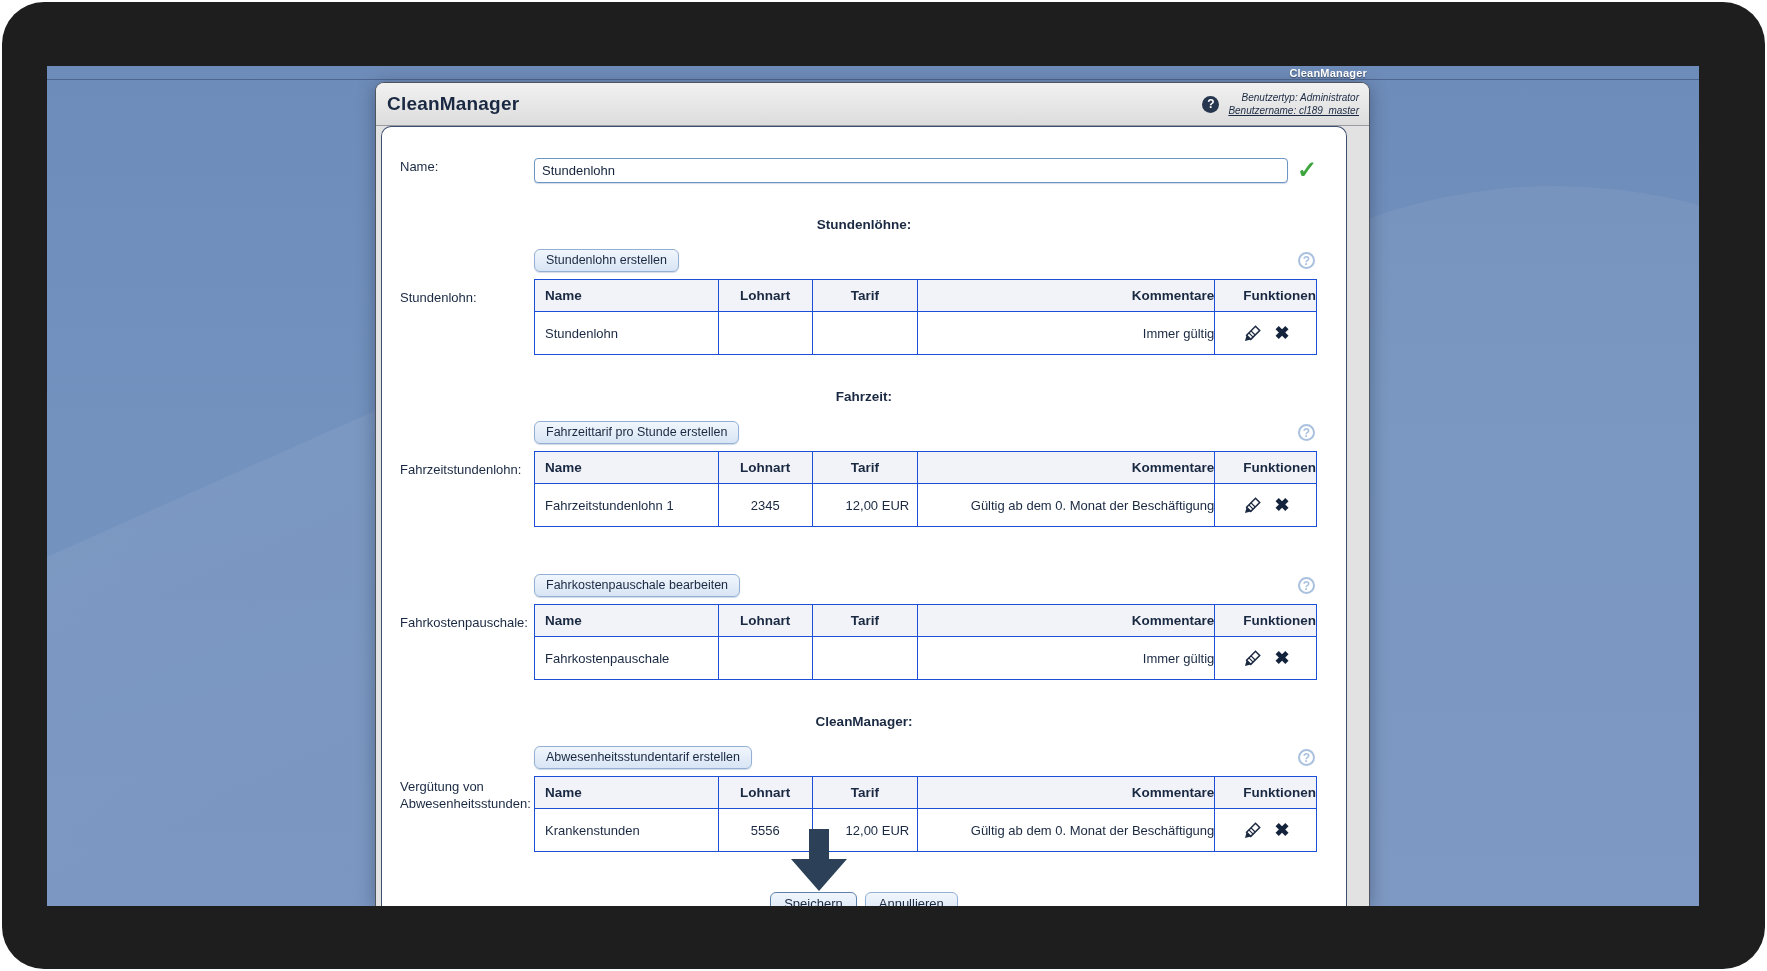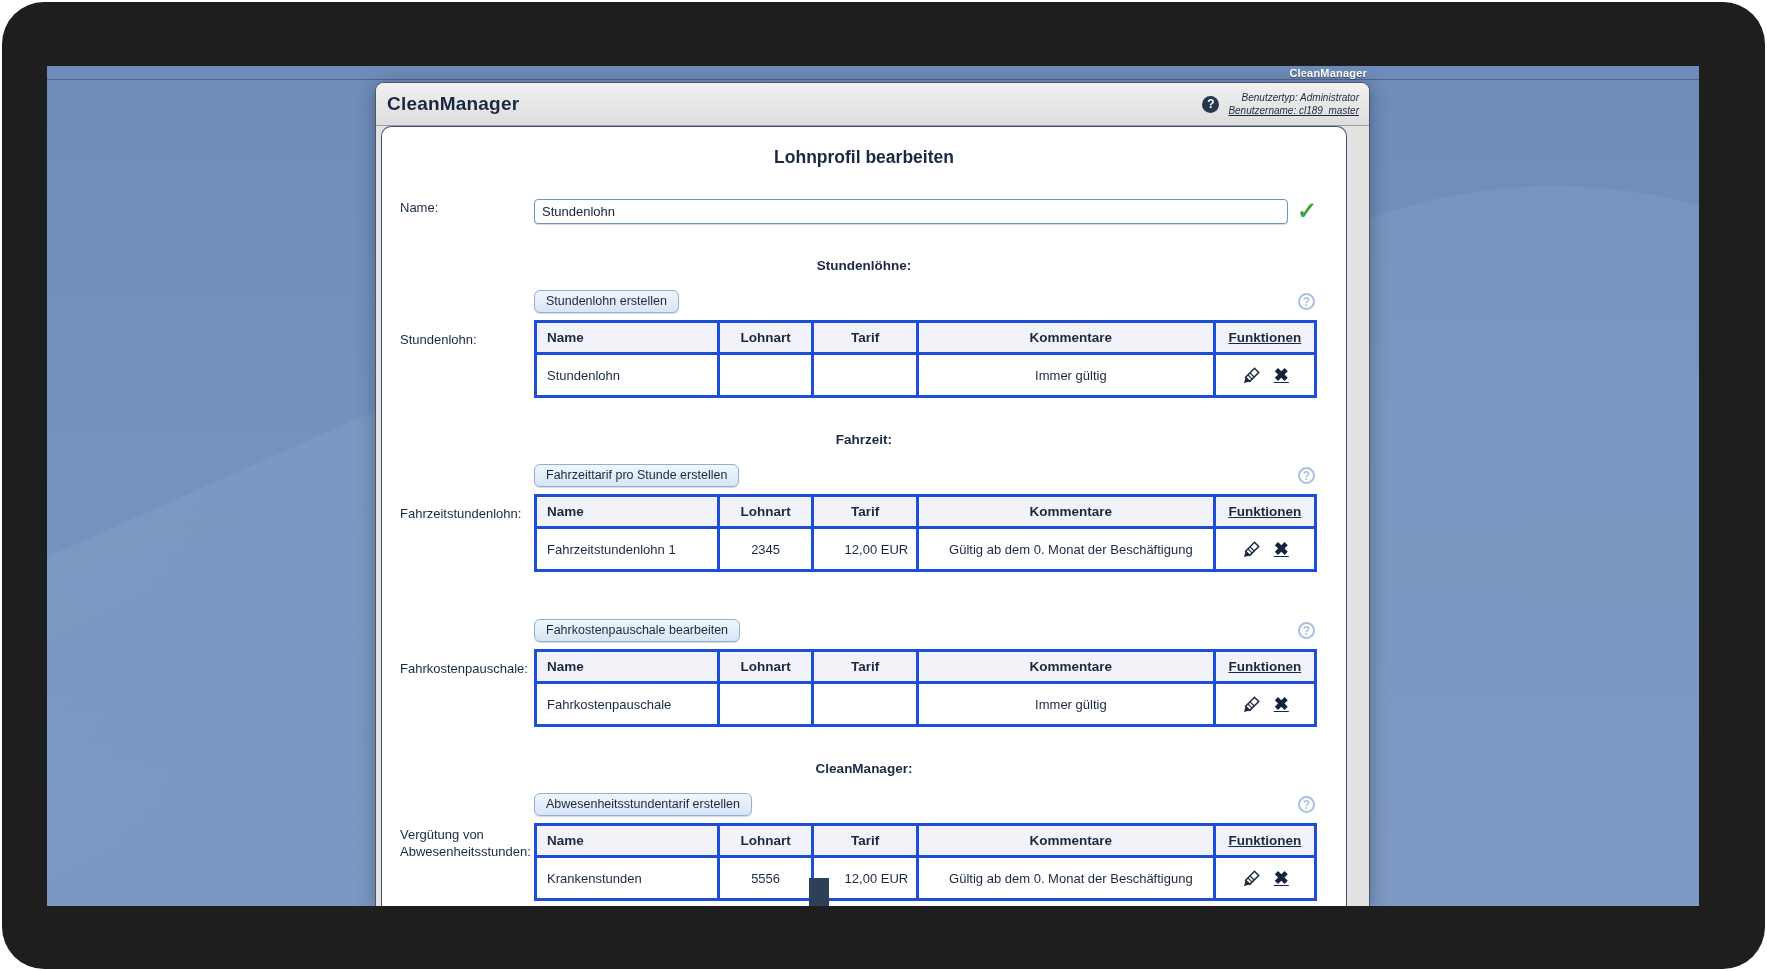--- a/index.html
+++ b/index.html
@@ -66,28 +66,28 @@
          font-size:12.5px; color:#1a2942; cursor:pointer;
          font-family:"Liberation Sans", sans-serif;
          box-shadow:0 1px 1px rgba(100,130,170,0.3); }
   .help-light { width:17px; height:17px; border-radius:50%; border:2px solid #a9c1de;
                 color:#a9c1de; font-size:12px; font-weight:bold; display:flex;
                 align-items:center; justify-content:center; cursor:pointer;
                 margin-right:2px; }
 
   table.wage { width:783px; border-collapse:collapse; margin-top:7px;
                border:1px solid #3a4b66; }
-  table.wage th, table.wage td { border:3px solid #1d4ed8; font-size:13px; color:#1a2942; }
+  table.wage th, table.wage td { border:1px solid #1d4ed8; font-size:13px; color:#1a2942; }
   table.wage th { background:#f2f3f8; font-weight:bold; height:32px; font-size:13.5px; }
   table.wage td { height:43px; background:#ffffff; }
   .col-name { width:23.5%; text-align:left; padding-left:10px; }
   .col-lohnart { width:12%; text-align:center; }
   .col-tarif { width:13.5%; text-align:center; }
-  .col-komm { width:38%; text-align:center; padding-left:10px; }
-  .col-funk { width:13%; text-align:center;text-decoration:underline; }
+  .col-komm { width:38%; text-align:right; padding-left:10px; }
+  .col-funk { width:13%; text-align:right; }
   td.col-tarif { text-align:right; padding-right:8px; }
   .funk-cell { display:flex; align-items:center; justify-content:center; gap:11px; }
   .icon-edit { cursor:pointer; display:inline-flex; }
   .icon-x { cursor:pointer; font-size:18px; font-weight:bold; color:#14233c; line-height:1; }
 
   .footer { position:relative; margin-top:40px; height:30px; }
   .btn-group { display:flex; justify-content:center; gap:8px; }
   .btn-footer { padding:3px 13px 4px; font-size:13px; }
   .btn-save { border-color:#5f82ab; }
   .arrow { position:absolute; left:calc(50% - 73px); bottom:26px; z-index:5; }
@@ -112,21 +112,20 @@
         <div class="user-lines">
           <div>Benutzertyp: Administrator</div>
           <div class="uline">Benutzername: cl189_master</div>
         </div>
       </div>
     </div>
 
     <div class="win-body">
       <div class="panel">
 
-        <div class="page-title">Lohnprofil bearbeiten</div>
 
         <div class="row name-row">
           <div class="row-label">Name:</div>
           <div class="row-content name-wrap">
             <input class="name-input" type="text" value="Stundenlohn" style="">
             <span class="check">✓</span>
           </div>
         </div>
 
         <div class="section-heading">Stundenlöhne:</div>

